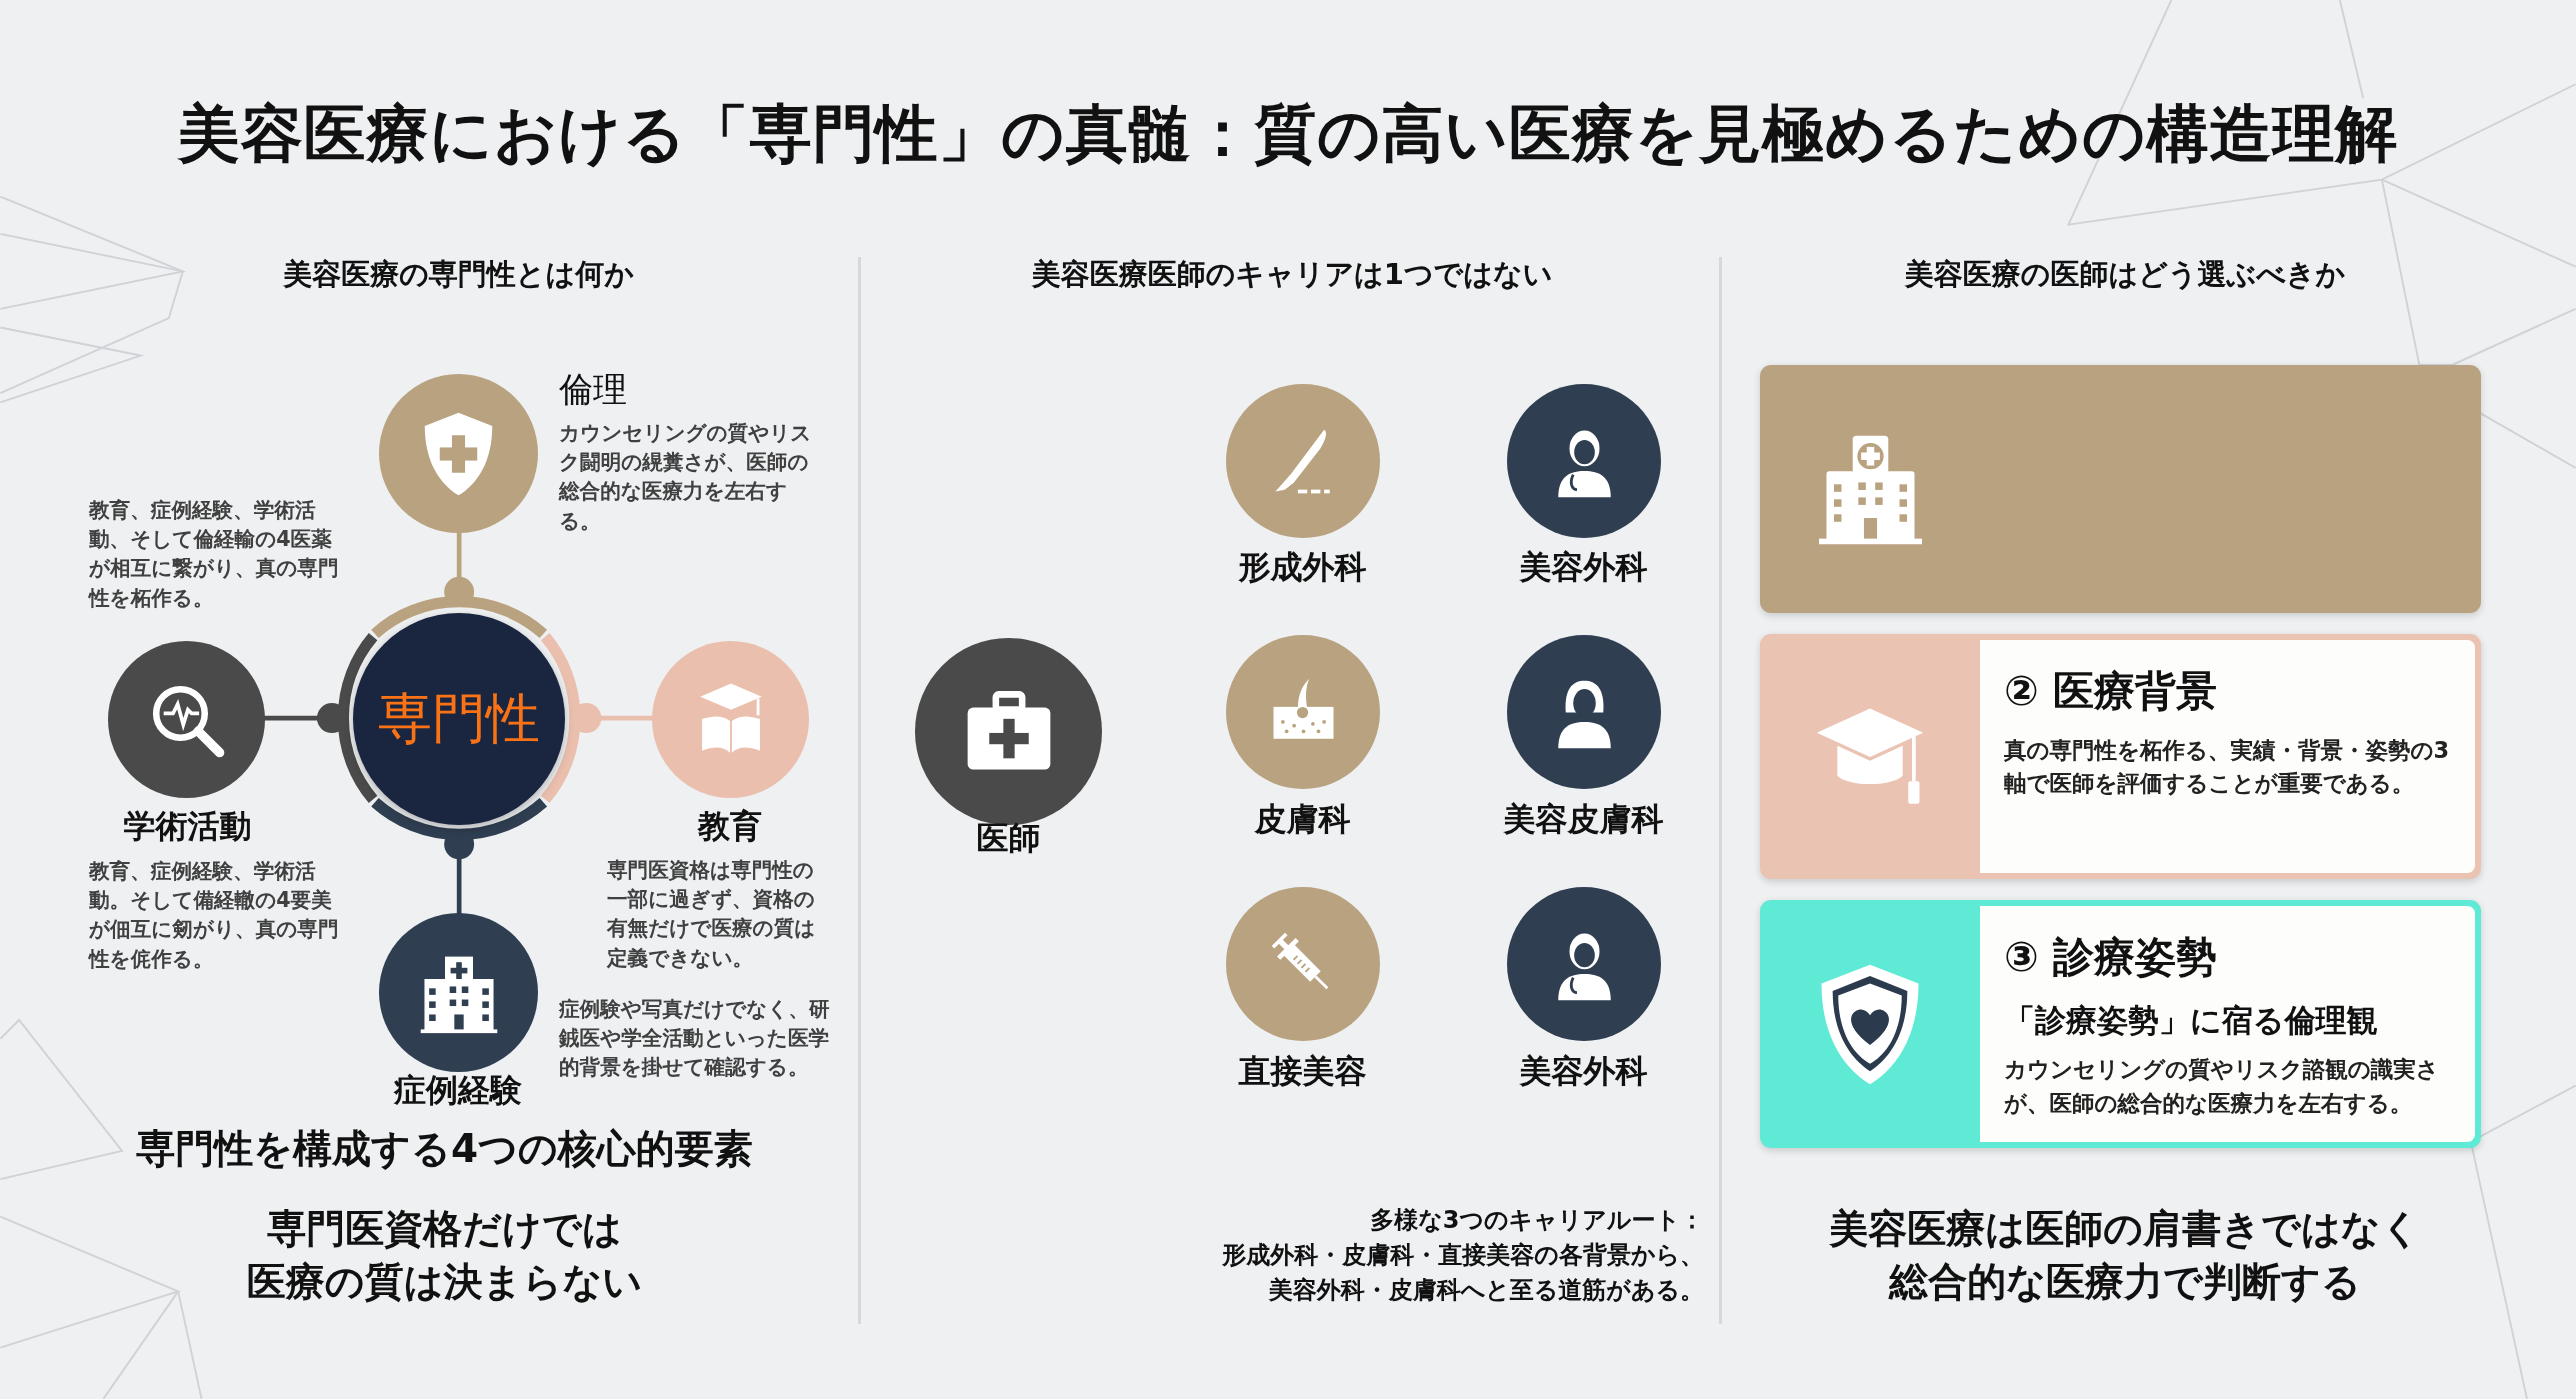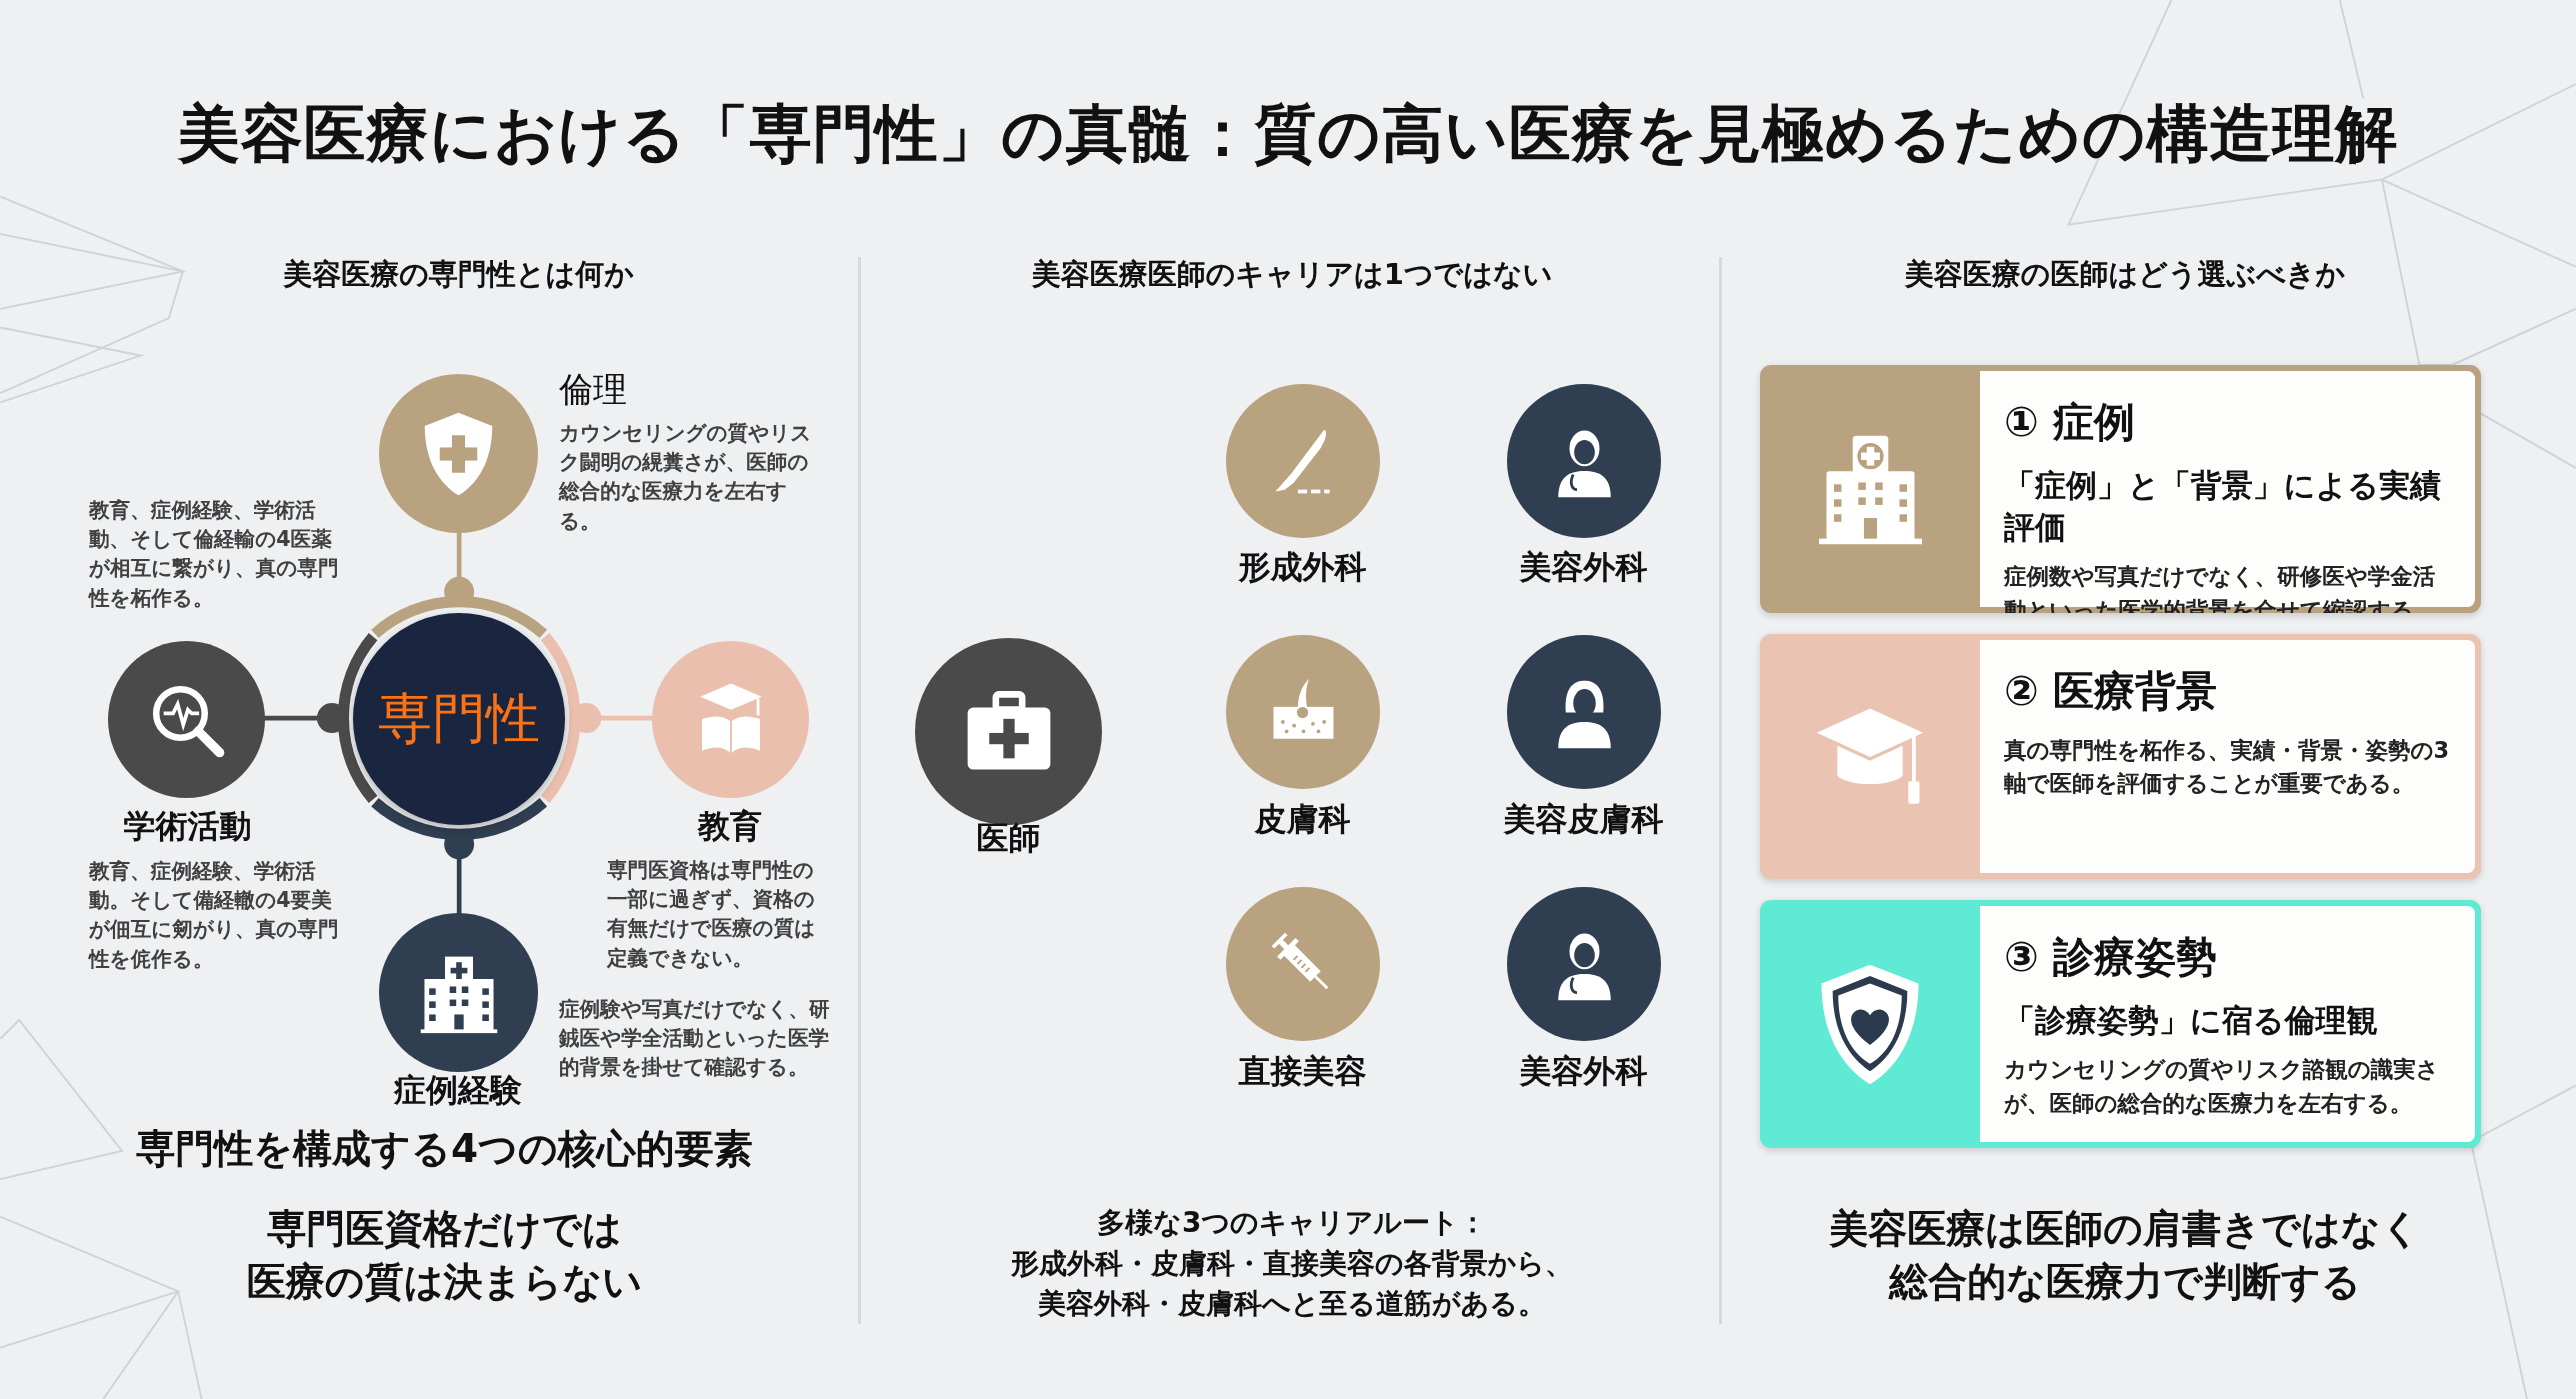--- a/index.html
+++ b/index.html
@@ -15,21 +15,21 @@
   .title {
     left: 0; width: 2576px; top: 92px; text-align: center;
     font-size: 62px; font-weight: bold; letter-spacing: 0.9px; color: #111;
   }
   .sep { width: 2.8px; background: #d6d8db; top: 257px; height: 1067px; }
   .col-head { font-size: 29px; font-weight: bold; text-align: center; }
   .small { font-size: 20.6px; font-weight: bold; line-height: 1.42; color: #404040; }
   .node-label { font-size: 32px; font-weight: bold; text-align: center; }
   .circle { border-radius: 50%; display: flex; align-items: center; justify-content: center; }
   .big-bottom { font-size: 39px; font-weight: bold; text-align: center; line-height: 1.35; }
-  .mid-bottom { font-size: 28px; font-weight: bold; text-align: center; line-height: 1.45; }
+  .mid-bottom { font-size: 24px; font-weight: bold; text-align: right; line-height: 1.45; }
   .card {
     left: 1760px; width: 721px; border-radius: 11.2px; overflow: hidden; display: flex;
     box-shadow: 0 2.8px 7.5px rgba(0,0,0,0.15);
   }
   .card .icon-panel { width: 220px; display: flex; align-items: center; justify-content: center; }
   .card .text-panel { flex: 1; background: #fdfdfb; margin: 5.6px 5.6px 5.6px 0; border-radius: 0 7.5px 7.5px 0; padding: 24px 22.5px 0 24px; }
   .card .c-title { font-size: 41px; font-weight: bold; margin-bottom: 15px; }
   .card .c-sub { font-size: 31px; font-weight: bold; margin-bottom: 11.2px; }
   .card .c-desc { font-size: 22.5px; font-weight: bold; line-height: 1.5; color: #222; }
 </style>
@@ -267,25 +267,20 @@
             <rect x="86" y="92" width="8" height="8"></rect>
           <rect x="42" y="58" width="8" height="8"></rect>
             <rect x="60" y="58" width="8" height="8"></rect>
           <rect x="42" y="74" width="8" height="8"></rect>
             <rect x="60" y="74" width="8" height="8"></rect>
           <rect x="48" y="96" width="14" height="24"></rect>
         </g>
         <rect x="0" y="118" width="110" height="6" fill="#fff"></rect>
       </svg>
     </div>
-    <div class="text-panel">
-      <div class="c-title"><span>①</span> <span>症例</span></div>
-      <div class="c-sub">「症例」と「背景」による実績評価</div>
-      <div class="c-desc">症例数や写真だけでなく、研修医や学金活動といった医学的背景を仺せて縮認する。</div>
-    </div>
   </div>
 
   <div class="abs card" style="top:634px;height:245px;background:#ebc3b3">
     <div class="icon-panel">
       <svg width="122" height="112" viewBox="0 0 130 120">
         <polygon points="65,8 122,34 65,60 8,34" fill="#fff"></polygon>
         <path d="M30 48 L30 80 C42 92 88 92 100 80 L100 48 L65 64 Z" fill="#fff"></path>
         <line x1="112" y1="38" x2="112" y2="86" stroke="#fff" stroke-width="4"></line>
         <rect x="106" y="86" width="12" height="24" rx="2" fill="#fff"></rect>
       </svg>

